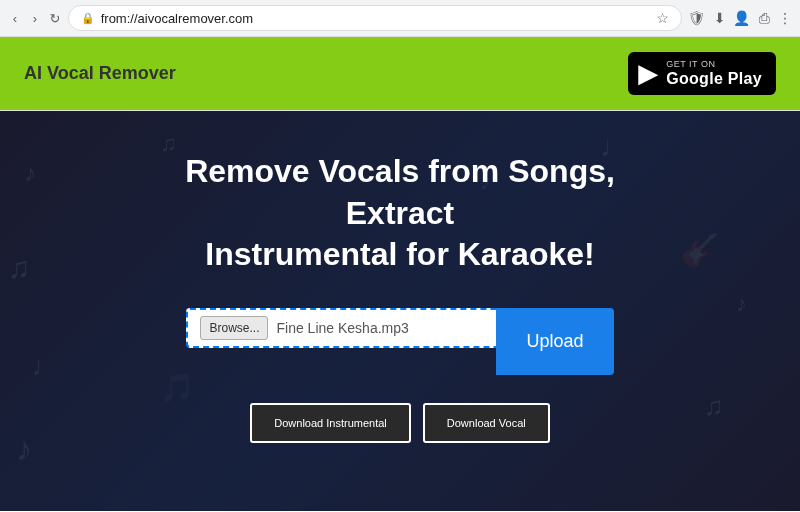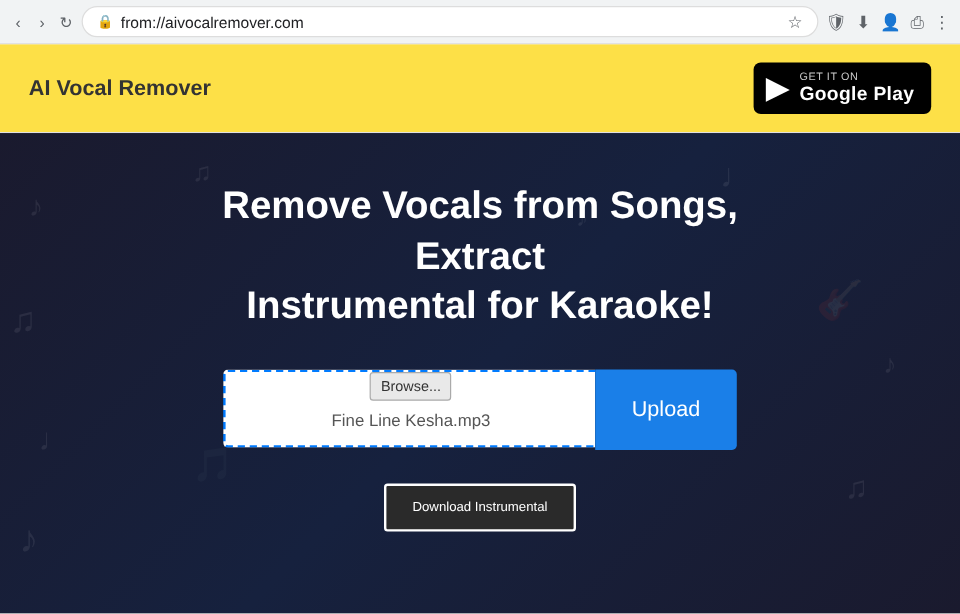--- a/index.html
+++ b/index.html
@@ -74,21 +74,21 @@
     }
 
     .browser-action-btn {
       font-size: 14px;
       color: #5f6368;
       cursor: pointer;
     }
 
     
     .site-header {
-      background: #fde047;
+      background: #84cc16;
       border-bottom: 1px solid #e0e0e0;
       padding: 12px 24px;
       display: flex;
       align-items: center;
       justify-content: space-between;
       height: 74px;
     }
 
     .site-logo {
       font-size: 18px;
@@ -181,25 +181,24 @@
       margin-bottom: 28px;
     }
 
     .file-input-container {
       border: 2px dashed #007bff;
       border-right: none;
       border-radius: 4px 0 0 4px;
       background: #fff;
       display: flex;
       align-items: center;
-      padding: 0 12px;
+      padding: 16px 12px;
       width: 310px;
-      height: 65px;
+      height: 40px;
       gap: 8px;
-      flex-direction: column;
     }
 
     .browse-btn {
       background: #e9e9e9;
       border: 1px solid #aaa;
       border-radius: 3px;
       padding: 4px 8px;
       font-size: 12px;
       cursor: pointer;
       white-space: nowrap;
@@ -312,15 +311,16 @@
   <div class="upload-area">
     <div class="file-input-container">
       <button class="browse-btn">Browse...</button>
       <span class="file-name">Fine Line Kesha.mp3</span>
     </div>
     <button class="upload-btn">Upload</button>
   </div>
 
   <div class="download-buttons">
     <button class="download-btn">Download Instrumental</button>
+    <button class="download-btn">Download Vocal</button>
   </div>
 
 </div>
 
 </body></html>

